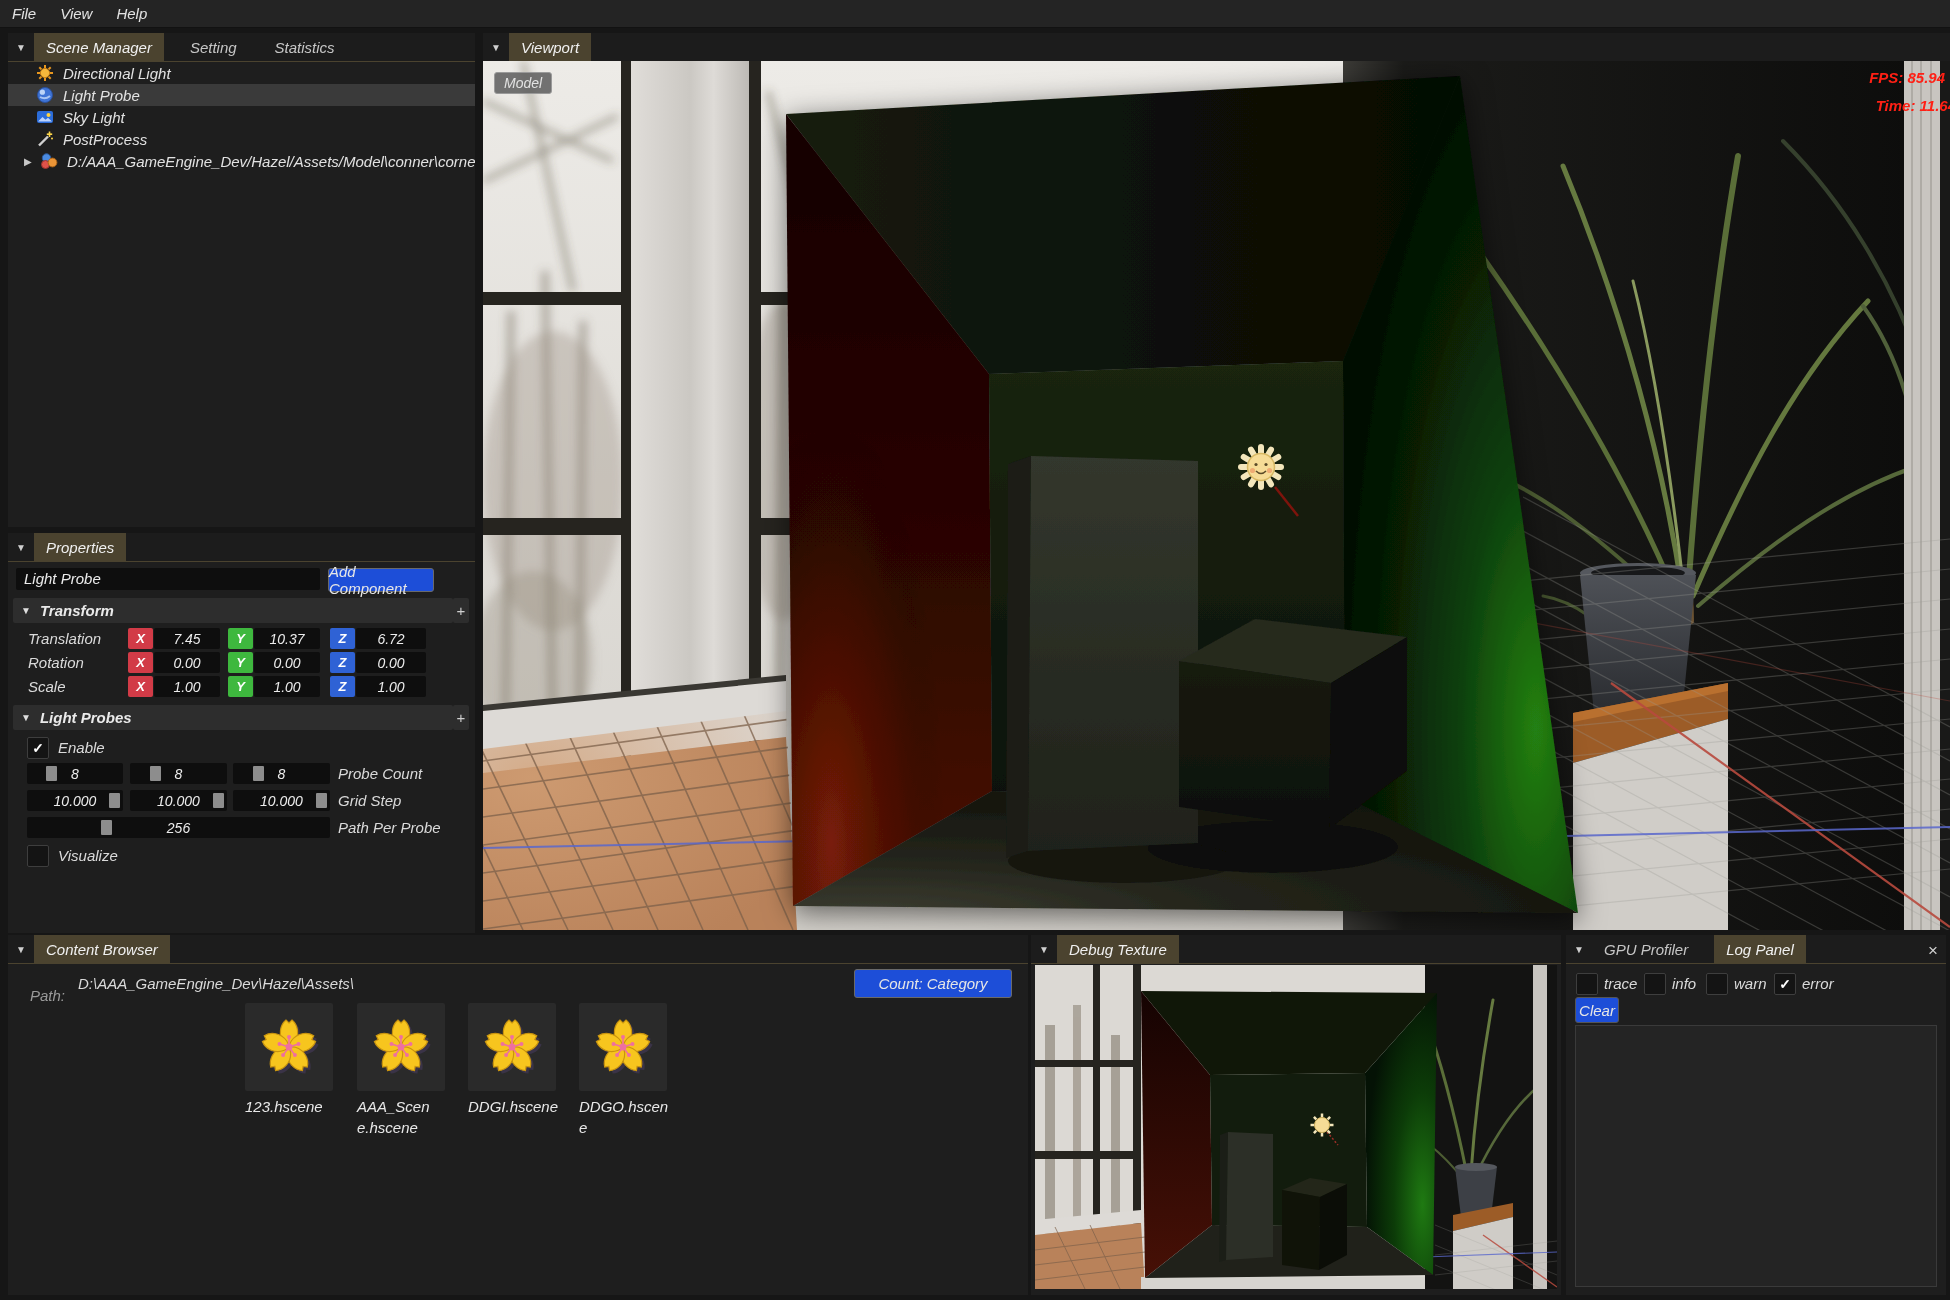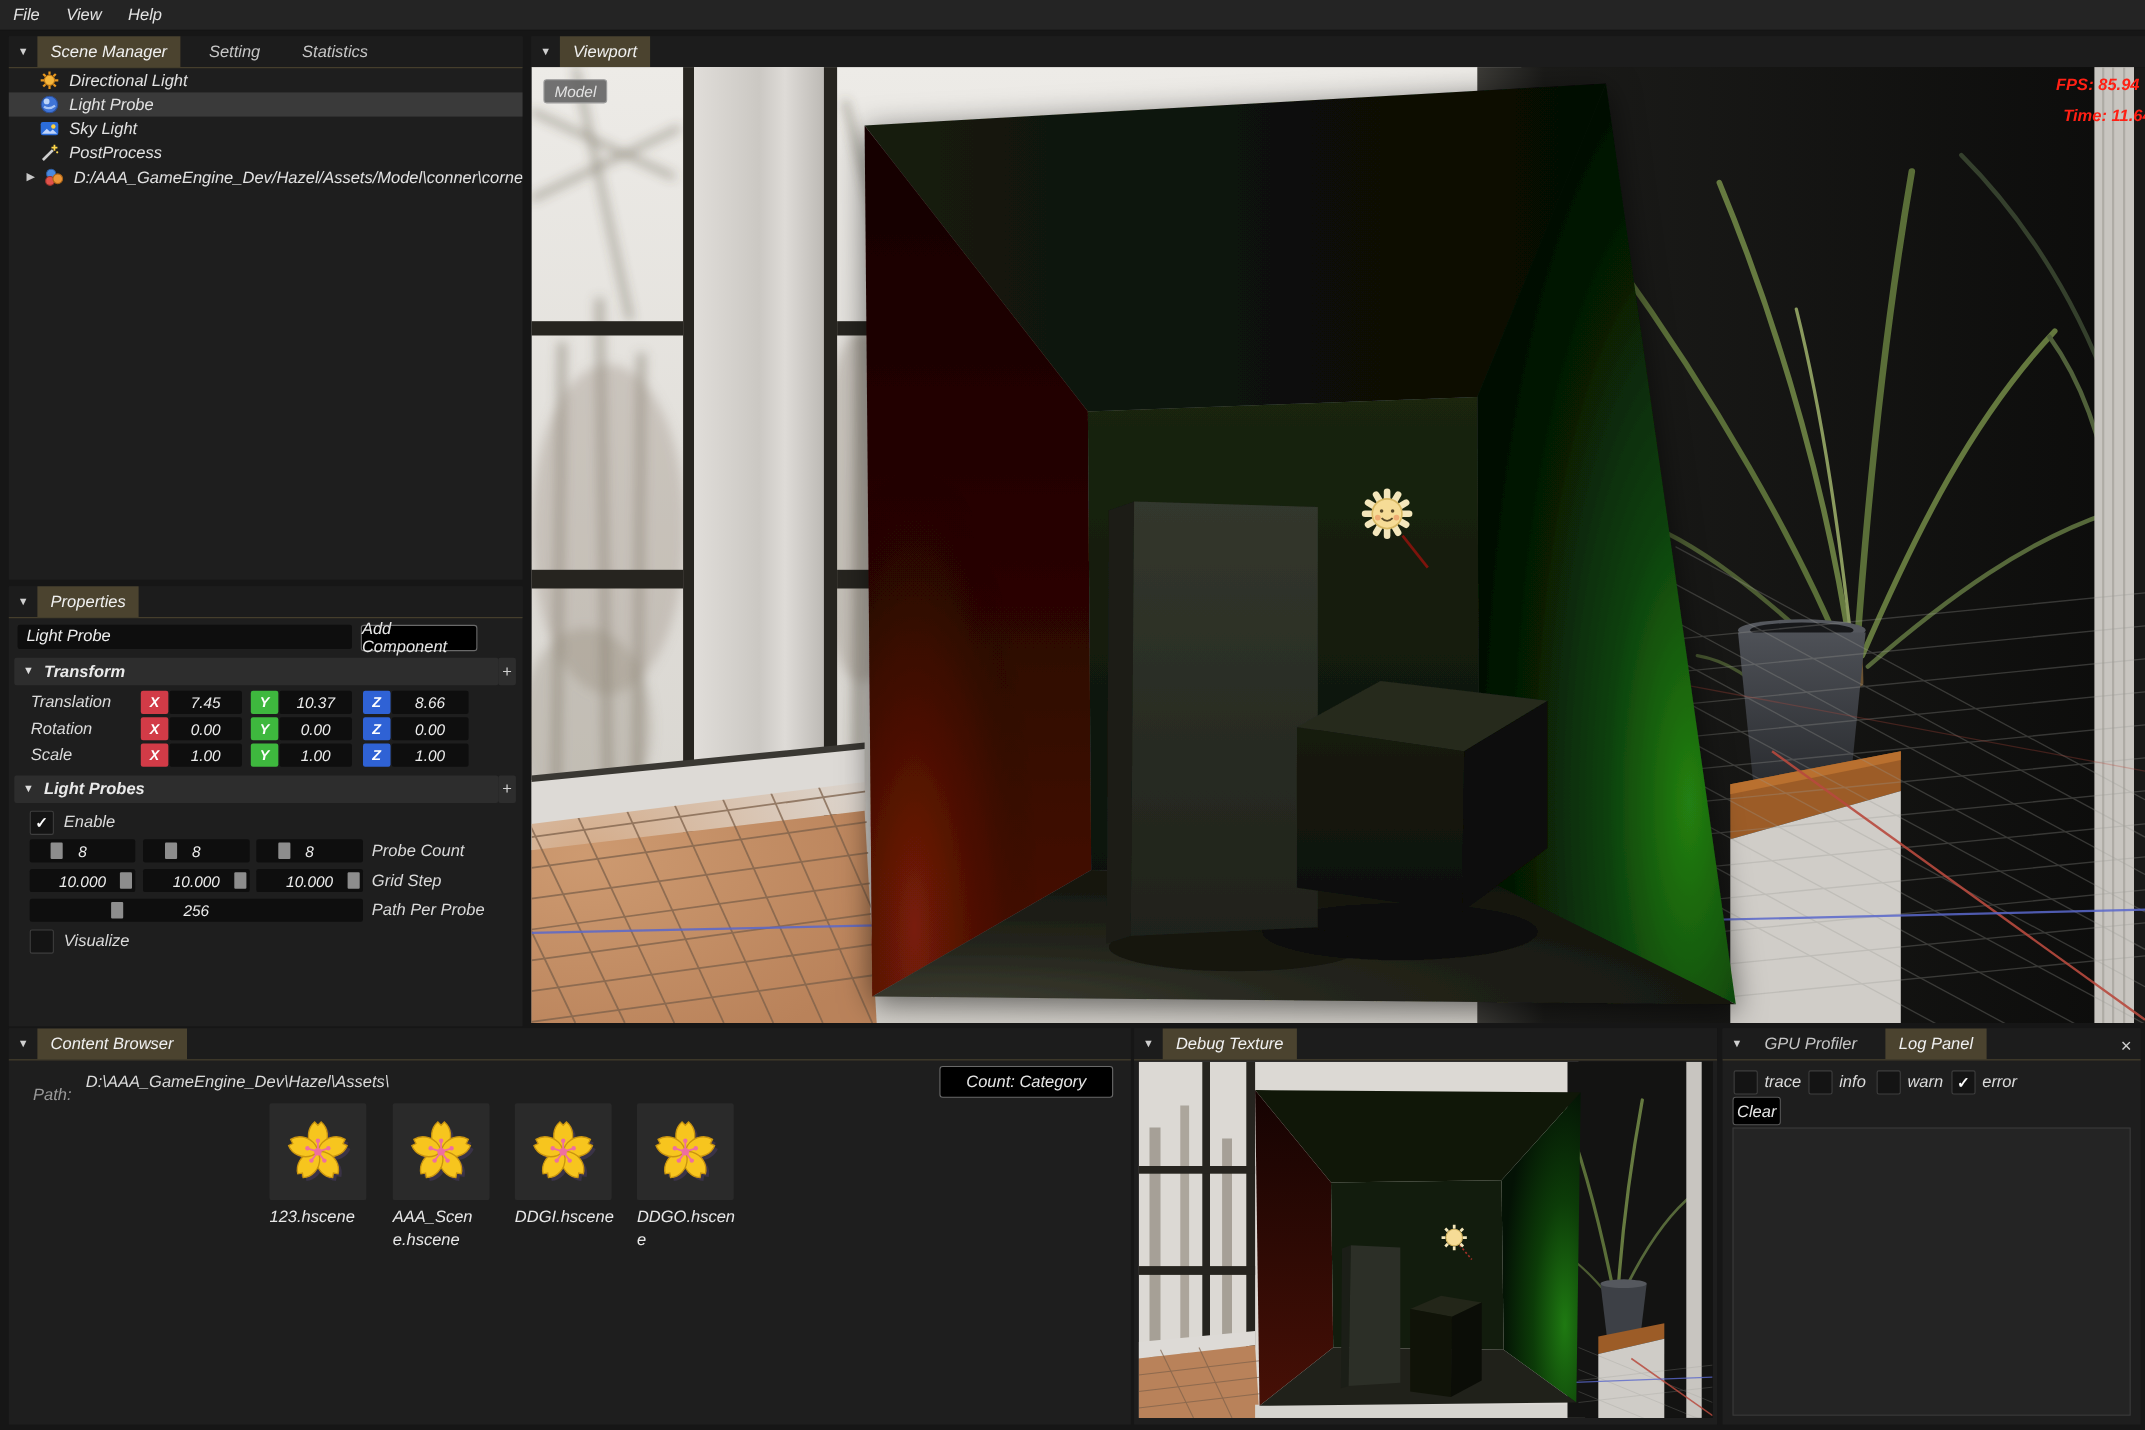--- a/index.html
+++ b/index.html
@@ -18,21 +18,21 @@
   .hdr{position:absolute;height:25px;background:#2d2d2d;border-radius:2px;display:flex;align-items:center;padding-left:8px;gap:9px;font-weight:bold;color:#eaeaea}
   .arr{font-size:10px;color:#dedede;font-style:normal;font-weight:normal}
   .plusbox{position:absolute;width:16px;height:25px;background:#2d2d2d;border-radius:2px;display:flex;align-items:center;justify-content:center;color:#cfcfcf;font-style:normal}
   .axis{position:absolute;width:25px;height:21px;border-radius:2px;color:#fff;display:flex;align-items:center;justify-content:center;font-size:13px;font-weight:bold}
   .val{position:absolute;height:21px;background:#0e0e0e;border-radius:2px;display:flex;align-items:center;justify-content:center;font-size:14px;color:#ececec}
   .drag{position:absolute;height:21px;background:#0e0e0e;border-radius:2px}
   .grab{position:absolute;top:3px;width:11px;height:15px;background:#8d8d8d;border-radius:1px}
   .dv{position:absolute;inset:0;display:flex;align-items:center;justify-content:center;font-size:14px;color:#ececec}
   .cb{position:absolute;width:20px;height:20px;background:#141414;border:1px solid #3e3e3e;border-radius:2px;display:flex;align-items:center;justify-content:center;color:#fff;font-size:14px;font-style:normal;font-weight:bold}
   .lbl{position:absolute;color:#dadada;white-space:nowrap}
-  .btn{position:absolute;background:#000000;border:1px solid #6a6a6a;border-radius:3px;color:#e6e6e6;display:flex;align-items:center;justify-content:center;font-size:15px}
+  .btn{position:absolute;background:#1d4ed8;border:1px solid #6a6a6a;border-radius:3px;color:#e6e6e6;display:flex;align-items:center;justify-content:center;font-size:15px}
   .tinput{position:absolute;background:#0e0e0e;border:none;border-radius:2px;color:#ececec;font-family:inherit;font-style:italic;font-size:15px;padding:0 8px}
   #render{position:absolute;left:0;right:0;top:28px;bottom:0;overflow:hidden;background:#101010}
   #render svg,.dtimg svg{position:absolute;inset:0;width:100%;height:100%}
   .model-btn{position:absolute;left:11px;top:11px;padding:2px 9px;background:rgba(92,92,92,.85);border:1px solid #9a9a9a;border-radius:3px;color:#e2e2e2;font-size:14px}
   .fps{position:absolute;right:5px;top:8px;color:#ff2015;font-weight:bold;white-space:nowrap}
   .time{position:absolute;right:-6px;top:36px;color:#ff2015;font-weight:bold;white-space:nowrap}
   .folderlist{position:absolute;left:5px;top:68px;width:206px;height:287px;border:1px solid #3c3c3c;background:#212121;padding-top:6px;box-sizing:border-box}
   .frow{height:30px;display:flex;align-items:center;padding:0 4px 0 12px;gap:10px}
   .frow span.flabel{flex:1;padding:3px 6px;border-radius:2px}
   .frow.selected span.flabel{background:#3d3d3d}
@@ -128,21 +128,21 @@
     <span>Transform</span>
   </div>
   <div class="plusbox" style="left:445px;top:65px">+</div>
 
   <div class="lbl" style="left:20px;top:97px">Translation</div>
   <div class="axis" style="left:120px;top:95px;background:#d23b47">X</div>
   <div class="val" style="left:146px;top:95px;width:66px">7.45</div>
   <div class="axis" style="left:220px;top:95px;background:#3eb83e">Y</div>
   <div class="val" style="left:246px;top:95px;width:66px">10.37</div>
   <div class="axis" style="left:322px;top:95px;background:#2f62d5">Z</div>
-  <div class="val" style="left:348px;top:95px;width:70px">8.66</div>
+  <div class="val" style="left:348px;top:95px;width:70px">6.72</div>
 
   <div class="lbl" style="left:20px;top:121px">Rotation</div>
   <div class="axis" style="left:120px;top:119px;background:#d23b47">X</div>
   <div class="val" style="left:146px;top:119px;width:66px">0.00</div>
   <div class="axis" style="left:220px;top:119px;background:#3eb83e">Y</div>
   <div class="val" style="left:246px;top:119px;width:66px">0.00</div>
   <div class="axis" style="left:322px;top:119px;background:#2f62d5">Z</div>
   <div class="val" style="left:348px;top:119px;width:70px">0.00</div>
 
   <div class="lbl" style="left:20px;top:145px">Scale</div>

